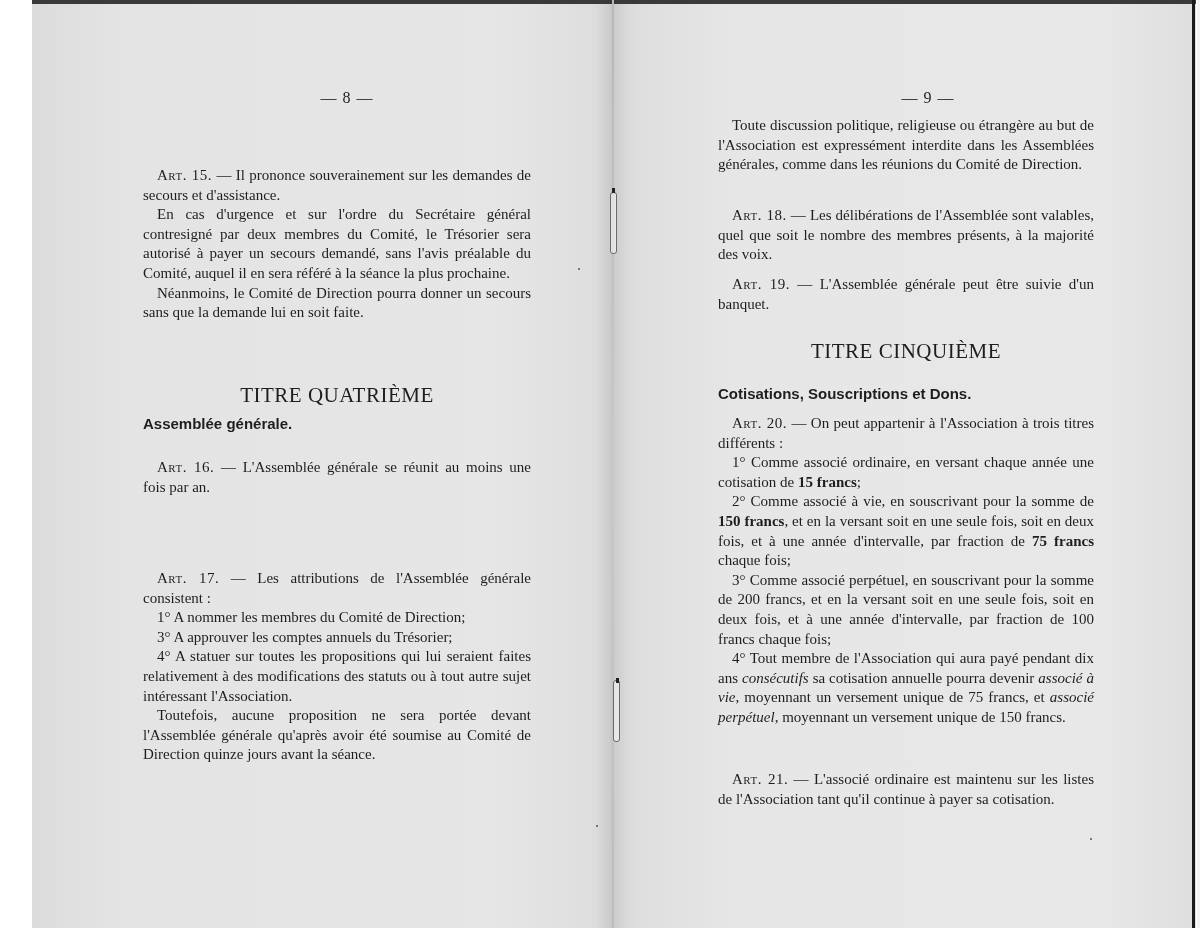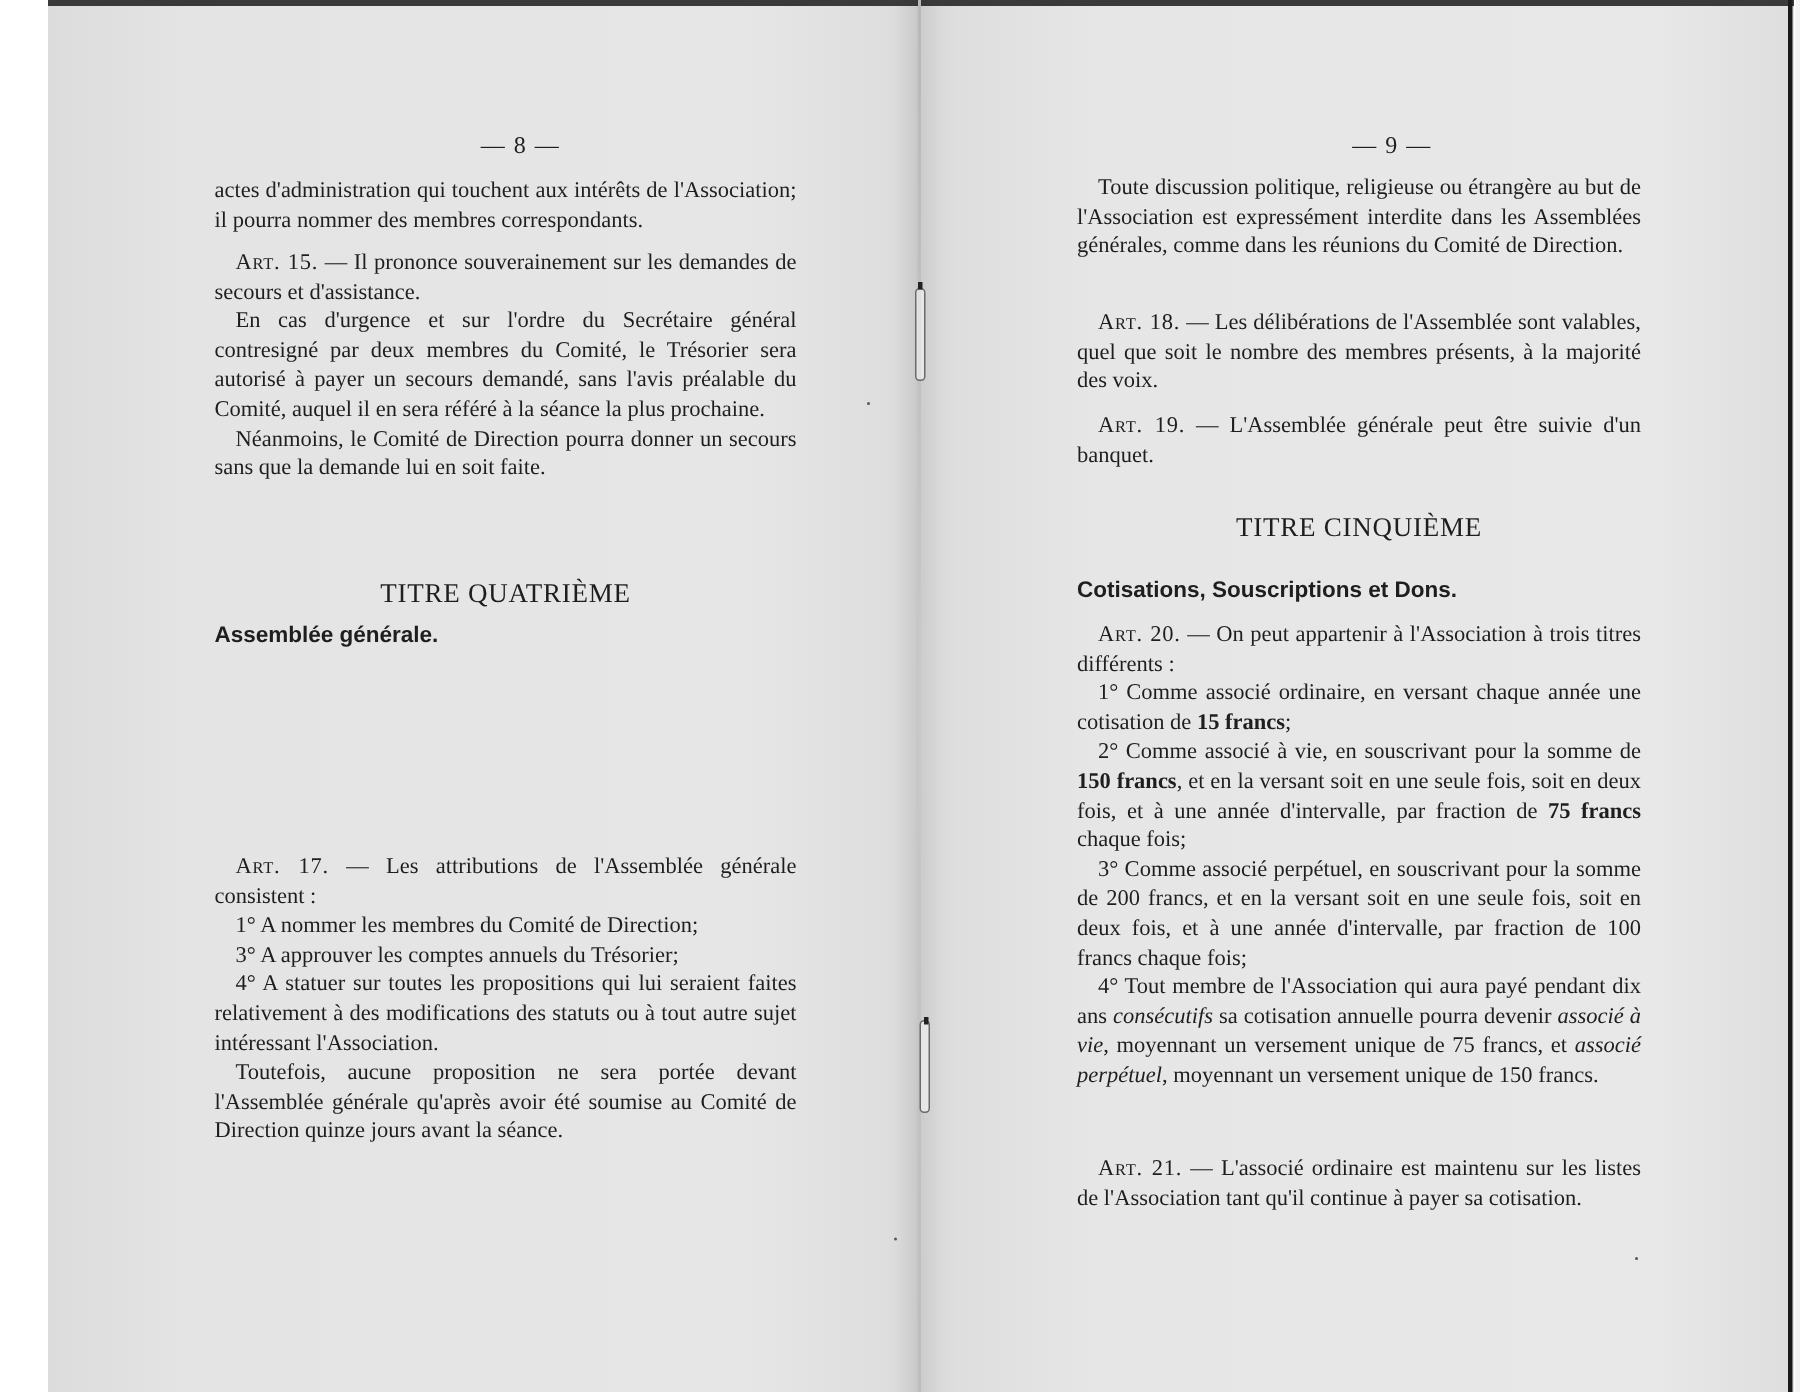--- a/index.html
+++ b/index.html
@@ -52,21 +52,21 @@
   .page.left .folio { padding-left: 20px; box-sizing: border-box; }
   .page.right .folio { padding-left: 44px; box-sizing: border-box; }
   .block { position: absolute; left: 0; width: 100%; text-align: justify; }
   p { margin: 0; text-align: justify; }
   p.indent { text-indent: 14px; }
   .art { font-variant: small-caps; letter-spacing: 0.5px; }
   .b { font-weight: bold; }
   .i { font-style: italic; }
   .titre {
     position: absolute; left: 0; width: 100%; text-align: center;
-    font-size: 18px; letter-spacing: 0.5px;
+    font-size: 21px; letter-spacing: 0.5px;
   }
   .subtitle {
     position: absolute; left: 0; width: 100%; text-align: left;
     font-family: "Liberation Sans", "DejaVu Sans", sans-serif;
     font-weight: bold; font-size: 15px;
   }
   .speck { position:absolute; width:2px; height:2px; background:#555; border-radius:1px; }
 </style>
 </head>
 <body>
@@ -81,34 +81,32 @@
 <div class="right-edge"></div>
 <div class="right-edge2"></div>
 
 <div class="speck" style="left:578px;top:268px;"></div>
 <div class="speck" style="left:596px;top:825px;"></div>
 <div class="speck" style="left:1090px;top:838px;"></div>
 
 <div class="page left">
   <div class="folio">— 8 —</div>
 
-  <div class="block" style="top:118px;">
-    <p>actes d'administration qui touchent aux intérêts de l'Association; il pourra nommer des membres correspondants.</p>
-  </div>
 
   <div class="block" style="top:166px;">
     <p class="indent"><span class="art">Art. 15.</span><span> — Il prononce souverainement sur les demandes de secours et d'assistance.</span></p>
     <p class="indent">En cas d'urgence et sur l'ordre du Secrétaire général contresigné par deux membres du Comité, le Trésorier sera autorisé à payer un secours demandé, sans l'avis préalable du Comité, auquel il en sera référé à la séance la plus prochaine.</p>
     <p class="indent">Néanmoins, le Comité de Direction pourra donner un secours sans que la demande lui en soit faite.</p>
   </div>
 
   <div class="titre" style="top:386px;">TITRE QUATRIÈME</div>
   <div class="subtitle" style="top:414px;">Assemblée générale.</div>
 
   <div class="block" style="top:458px;">
+    <p class="indent"><span class="art">Art. 16.</span><span> — L'Assemblée générale se réunit au moins une fois par an.</span></p>
   </div>
 
   <div class="block" style="top:569px;">
     <p class="indent"><span class="art">Art. 17.</span><span> — Les attributions de l'Assemblée générale consistent :</span></p>
     <p class="indent">1° A nommer les membres du Comité de Direction;</p>
     <p class="indent">3° A approuver les comptes annuels du Trésorier;</p>
     <p class="indent">4° A statuer sur toutes les propositions qui lui seraient faites relativement à des modifications des statuts ou à tout autre sujet intéressant l'Association.</p>
     <p class="indent">Toutefois, aucune proposition ne sera portée devant l'Assemblée générale qu'après avoir été soumise au Comité de Direction quinze jours avant la séance.</p>
   </div>
 </div>

